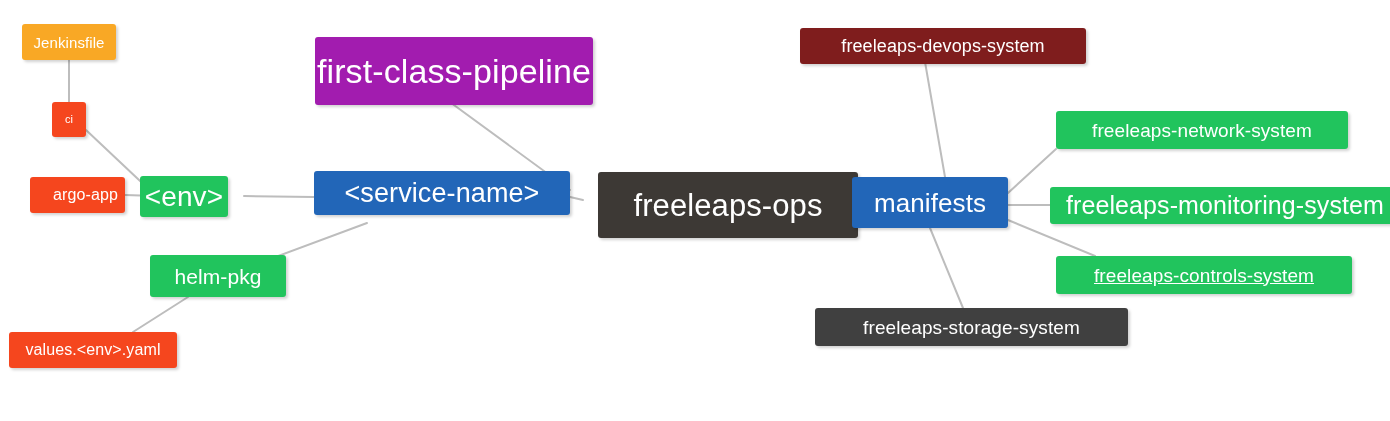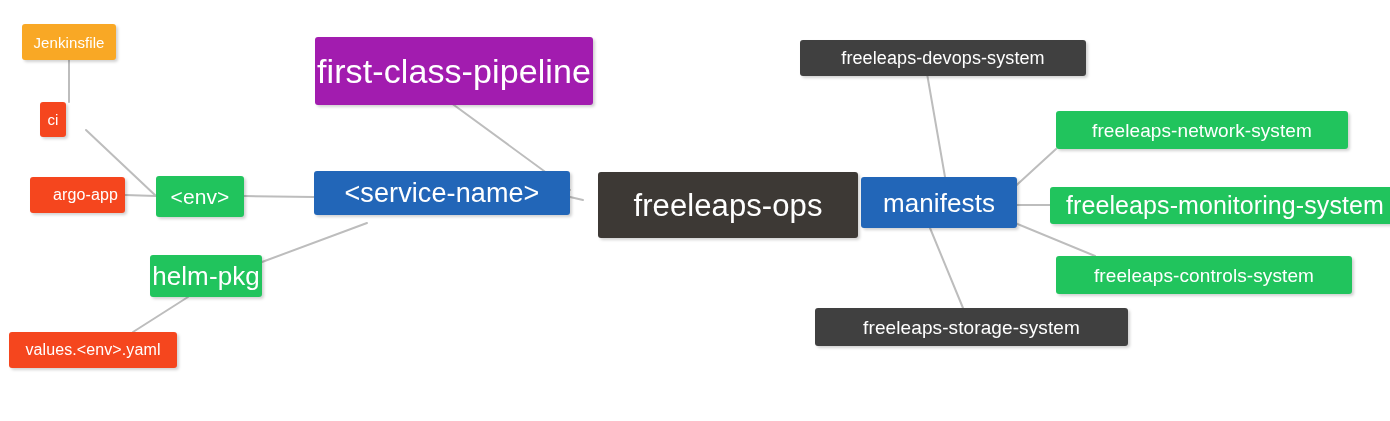--- a/index.html
+++ b/index.html
@@ -60,56 +60,56 @@
       <line x1="945" y1="177" x2="925" y2="62" stroke="#bdbdbd" stroke-width="2" stroke-linecap="round"></line>
       <line x1="1008" y1="193" x2="1056" y2="149" stroke="#bdbdbd" stroke-width="2" stroke-linecap="round"></line>
       <line x1="1008" y1="205" x2="1050" y2="205" stroke="#bdbdbd" stroke-width="2" stroke-linecap="round"></line>
       <line x1="1008" y1="220" x2="1095" y2="256" stroke="#bdbdbd" stroke-width="2" stroke-linecap="round"></line>
       <line x1="930" y1="228" x2="963" y2="308" stroke="#bdbdbd" stroke-width="2" stroke-linecap="round"></line>
     </svg>
   <div id="node-layer">
       <div class="node" style="left: 22px; top: 24px; width: 94px; height: 36px; background: rgb(249, 168, 37); font-size: 15px;">
         <span class="node-label">Jenkinsfile</span>
       </div>
-      <div class="node" style="left: 40px; top: 102px; width: 26px; height: 35px; background: rgb(245, 70, 30); font-size: 15px;">
+      <div class="node" style="left: 52px; top: 102px; width: 34px; height: 35px; background: rgb(245, 70, 30); font-size: 11px;">
         <span class="node-label">ci</span>
       </div>
       <div class="node" style="left: 30px; top: 177px; width: 95px; height: 36px; background: rgb(245, 70, 30); font-size: 16px; padding-left: 16px;">
         <span class="node-label">argo-app</span>
       </div>
-      <div class="node" style="left: 156px; top: 176px; width: 88px; height: 41px; background: rgb(33, 196, 93); font-size: 21px;">
+      <div class="node" style="left: 140px; top: 176px; width: 88px; height: 41px; background: rgb(33, 196, 93); font-size: 28px;">
         <span class="node-label">&lt;env&gt;</span>
       </div>
       <div class="node" style="left: 9px; top: 332px; width: 168px; height: 36px; background: rgb(245, 70, 30); font-size: 16px; align-items: center;">
         <span class="node-label">values.&lt;env&gt;.yaml</span>
       </div>
-      <div class="node" style="left: 150px; top: 255px; width: 112px; height: 42px; background: rgb(33, 196, 93); font-size: 26px;">
+      <div class="node" style="left: 150px; top: 255px; width: 136px; height: 42px; background: rgb(33, 196, 93); font-size: 21px;">
         <span class="node-label">helm-pkg</span>
       </div>
       <div class="node" style="left: 314px; top: 171px; width: 256px; height: 44px; background: rgb(34, 102, 184); font-size: 27px;">
         <span class="node-label">&lt;service-name&gt;</span>
       </div>
       <div class="node" style="left: 315px; top: 37px; width: 278px; height: 68px; background: #a21caf; font-size: 34px;">
         <span class="node-label">first-class-pipeline</span>
       </div>
       <div class="node" style="left: 583px; top: 172px; width: 260px; height: 66px; background: rgb(61, 57, 53); font-size: 31px; margin-left: 15px;">
         <span class="node-label">freeleaps-ops</span>
       </div>
-      <div class="node" style="left: 852px; top: 177px; width: 156px; height: 51px; background: rgb(34, 102, 184); font-size: 26px; margin-left: 9px;">
+      <div class="node" style="left: 852px; top: 177px; width: 156px; height: 51px; background: rgb(34, 102, 184); font-size: 26px;">
         <span class="node-label">manifests</span>
       </div>
-      <div class="node" style="left: 800px; top: 40px; width: 286px; height: 36px; background: #404040; font-size: 18px;">
+      <div class="node" style="left: 800px; top: 28px; width: 286px; height: 36px; background: #7f1d1d; font-size: 18px;">
         <span class="node-label">freeleaps-devops-system</span>
       </div>
       <div class="node" style="left: 1056px; top: 111px; width: 292px; height: 38px; background: rgb(33, 196, 93); font-size: 19px;">
         <span class="node-label">freeleaps-network-system</span>
       </div>
       <div class="node" style="left: 1050px; top: 187px; width: 350px; height: 37px; background: rgb(33, 196, 93); font-size: 25px;">
         <span class="node-label">freeleaps-monitoring-system</span>
       </div>
-      <div class="node" style="left: 1056px; top: 256px; width: 296px; height: 38px; background: rgb(33, 196, 93); font-size: 19px;">
+      <div class="node" style="left: 1056px; top: 256px; width: 296px; height: 38px; background: rgb(33, 196, 93); font-size: 19px; text-decoration: underline;">
         <span class="node-label">freeleaps-controls-system</span>
       </div>
       <div class="node" style="left: 815px; top: 308px; width: 313px; height: 38px; background: #404040; font-size: 19px;">
         <span class="node-label">freeleaps-storage-system</span>
       </div>
     </div>
 </div>
 
 </body></html>

